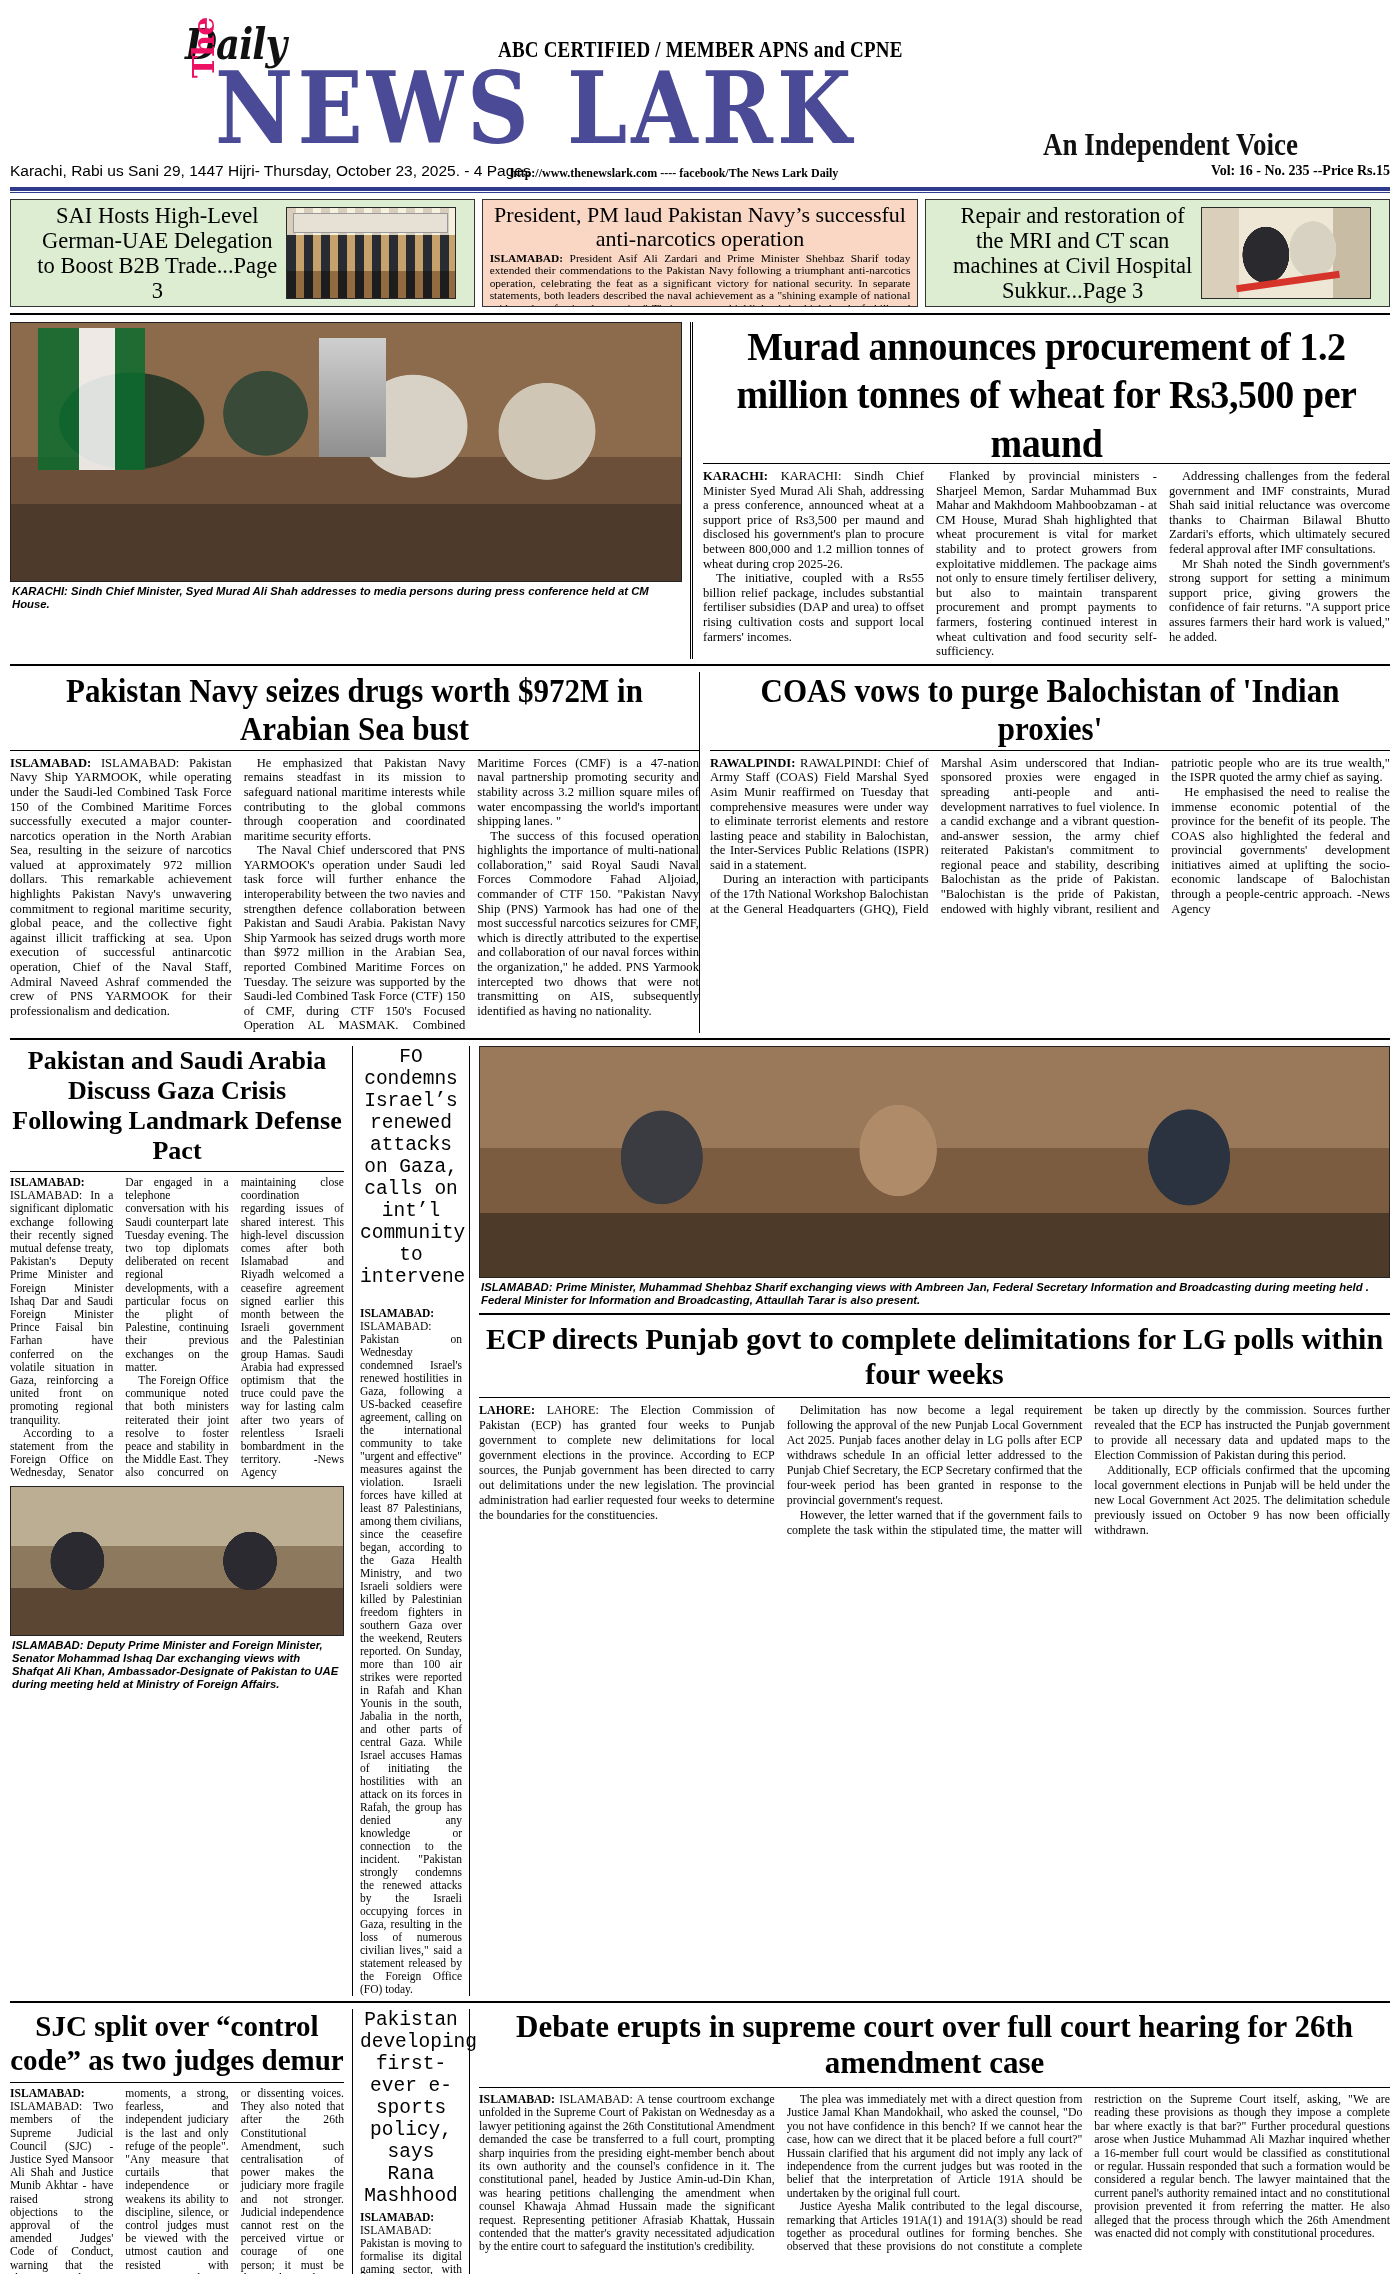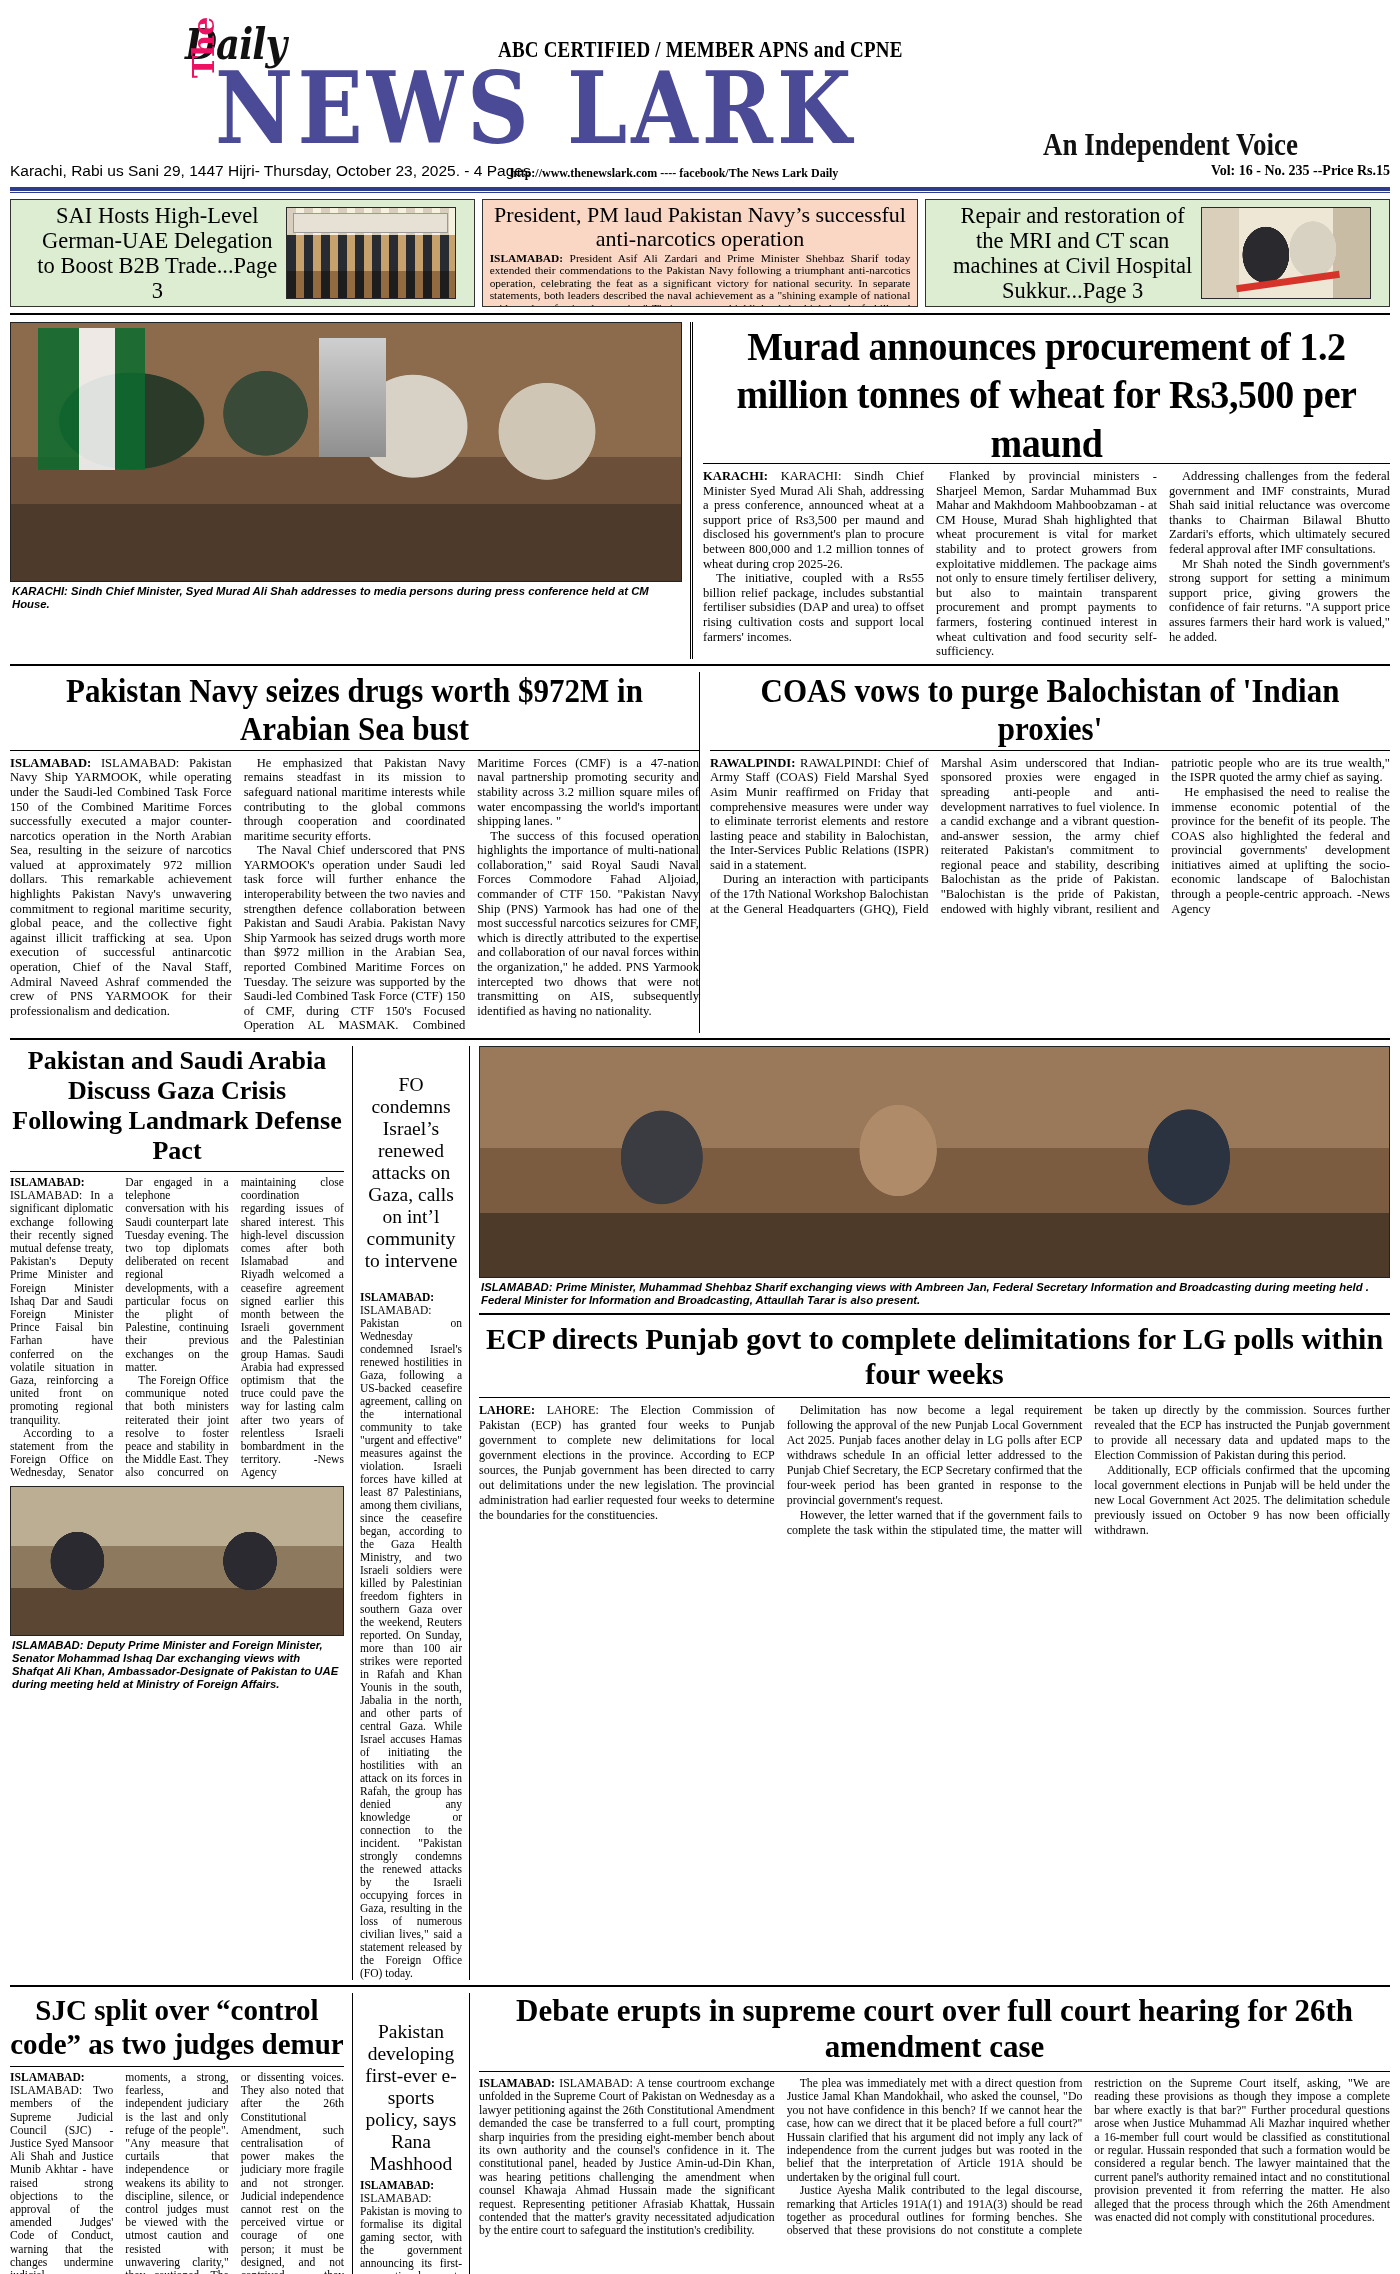--- a/index.html
+++ b/index.html
@@ -126,22 +126,21 @@
   .midgrid { display:flex; margin-top:6px; }
   .mg-left  { width:342px; flex:0 0 342px; padding-right:8px; }
   .mg-mid   { width:118px; flex:0 0 118px; padding:0 7px; border-left:1px solid #000; border-right:1px solid #000;}
   .mg-right { flex:1; padding-left:9px; }
   .mg-head  {
     text-align:center; font-weight:bold; font-size:26px; line-height:30px;
     font-family:"Liberation Serif", serif;
   }
   .mg-mid-head {
     text-align:center; font-size:19.5px; line-height:22px;
-    font-family:Liberation Serif, serif;
-    margin-top:28px;
+    font-family:Liberation Mono, monospace;
   }
   .photo { border:1px solid #222; overflow:hidden; position:relative; width:100%; }
 
   
   .ph-press {
     background:
       radial-gradient(ellipse 120px 80px at 18% 38%, #2c3a2a 0 60%, transparent 61%),
       radial-gradient(ellipse 70px 70px at 38% 35%, #3a4a38 0 60%, transparent 61%),
       radial-gradient(ellipse 90px 85px at 60% 40%, #d8d2c6 0 60%, transparent 61%),
       radial-gradient(ellipse 80px 80px at 80% 42%, #cfc6b6 0 60%, transparent 61%),
@@ -259,21 +258,21 @@
         <p class="first"><span class="sc">ISLAMABAD:</span> <span>ISLAMABAD: Pakistan Navy Ship YARMOOK, while operating under the Saudi-led Combined Task Force 150 of the Combined Maritime Forces successfully executed a major counter-narcotics operation in the North Arabian Sea, resulting in the seizure of narcotics valued at approximately 972 million dollars. This remarkable achievement highlights Pakistan Navy's unwavering commitment to regional maritime security, global peace, and the collective fight against illicit trafficking at sea. Upon execution of successful antinarcotic operation, Chief of the Naval Staff, Admiral Naveed Ashraf commended the crew of PNS YARMOOK for their professionalism and dedication.</span></p>
         <p>He emphasized that Pakistan Navy remains steadfast in its mission to safeguard national maritime interests while contributing to the global commons through cooperation and coordinated maritime security efforts.</p>
         <p>The Naval Chief underscored that PNS YARMOOK's operation under Saudi led task force will further enhance the interoperability between the two navies and strengthen defence collaboration between Pakistan and Saudi Arabia. Pakistan Navy Ship Yarmook has seized drugs worth more than $972 million in the Arabian Sea, reported Combined Maritime Forces on Tuesday. The seizure was supported by the Saudi-led Combined Task Force (CTF) 150 of CMF, during CTF 150's Focused Operation AL MASMAK. Combined Maritime Forces (CMF) is a 47-nation naval partnership promoting security and stability across 3.2 million square miles of water encompassing the world's important shipping lanes. "</p>
         <p>The success of this focused operation highlights the importance of multi-national collaboration," said Royal Saudi Naval Forces Commodore Fahad Aljoiad, commander of CTF 150. "Pakistan Navy Ship (PNS) Yarmook has had one of the most successful narcotics seizures for CMF, which is directly attributed to the expertise and collaboration of our naval forces within the organization," he added. PNS Yarmook intercepted two dhows that were not transmitting on AIS, subsequently identified as having no nationality.</p>
       </div>
     </div>
     <div class="col-half right">
       <div class="sec-head">COAS vows to purge Balochistan of 'Indian proxies'</div>
       <div class="hr-thin" style="margin:6px 0 5px"></div>
       <div class="cols3 bodytext">
-        <p class="first"><span class="sc">RAWALPINDI:</span> <span>RAWALPINDI: Chief of Army Staff (COAS) Field Marshal Syed Asim Munir reaffirmed on Friday that comprehensive measures were under way to eliminate terrorist elements and restore lasting peace and stability in Balochistan, the Inter-Services Public Relations (ISPR) said in a statement.</span></p>
+        <p class="first"><span class="sc">RAWALPINDI:</span> <span>RAWALPINDI: Chief of Army Staff (COAS) Field Marshal Syed Asim Munir reaffirmed on Tuesday that comprehensive measures were under way to eliminate terrorist elements and restore lasting peace and stability in Balochistan, the Inter-Services Public Relations (ISPR) said in a statement.</span></p>
         <p>During an interaction with participants of the 17th National Workshop Balochistan at the General Headquarters (GHQ), Field Marshal Asim underscored that Indian-sponsored proxies were engaged in spreading anti-people and anti-development narratives to fuel violence. In a candid exchange and a vibrant question-and-answer session, the army chief reiterated Pakistan's commitment to regional peace and stability, describing Balochistan as the pride of Pakistan. "Balochistan is the pride of Pakistan, endowed with highly vibrant, resilient and patriotic people who are its true wealth," the ISPR quoted the army chief as saying.</p>
         <p>He emphasised the need to realise the immense economic potential of the province for the benefit of its people. The COAS also highlighted the federal and provincial governments' development initiatives aimed at uplifting the socio-economic landscape of Balochistan through a people-centric approach. -News Agency</p>
       </div>
     </div>
   </div>
 
   <div class="hr-blk" style="margin-top:5px"></div>
 
   <div class="midgrid">
 

